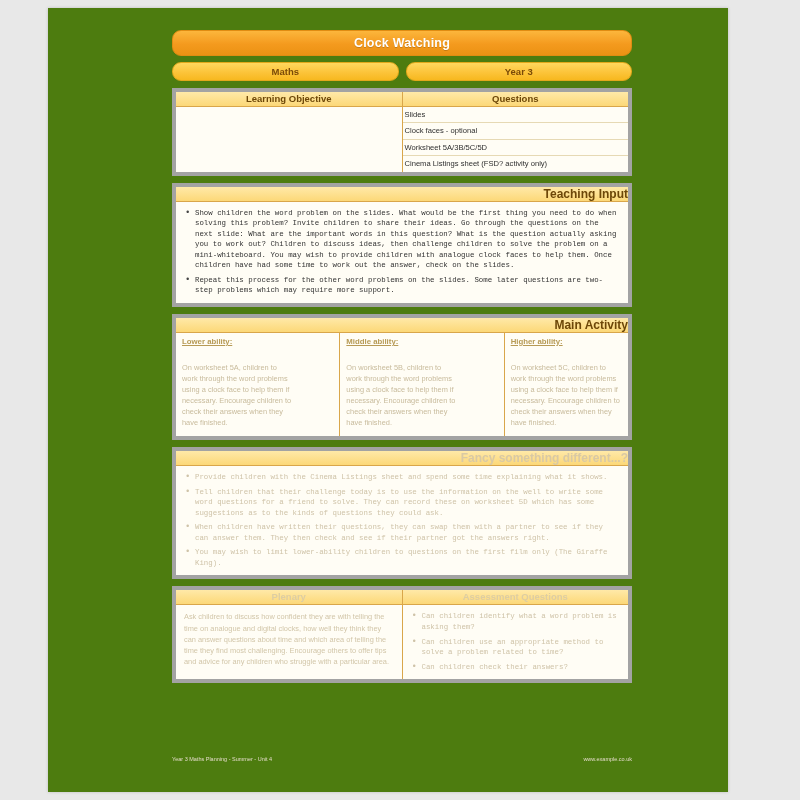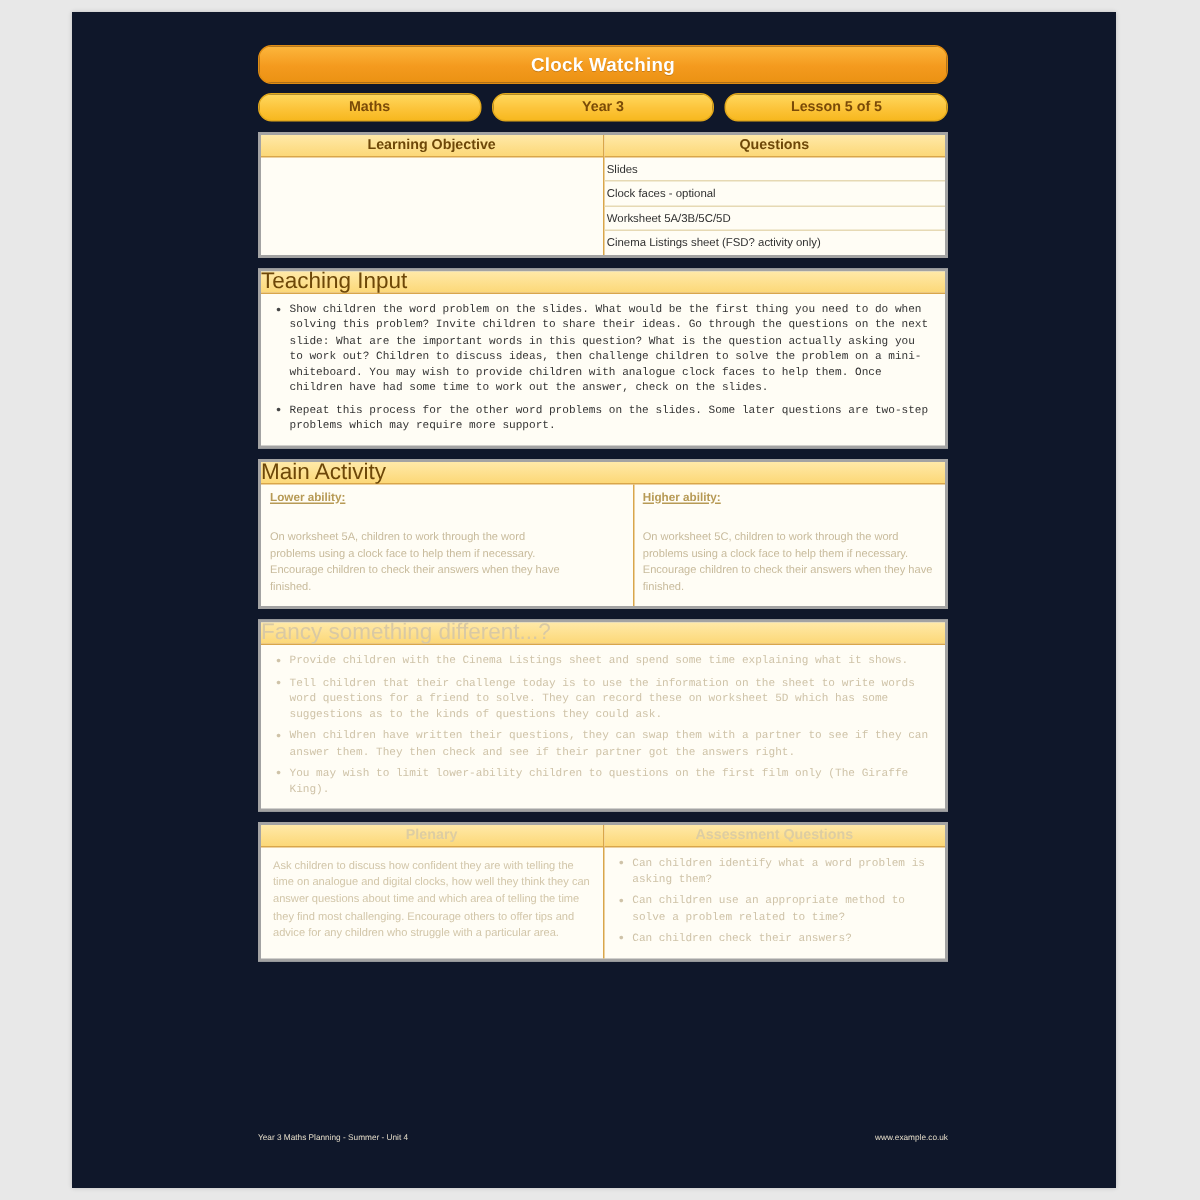--- a/index.html
+++ b/index.html
@@ -12,23 +12,22 @@
     height: 800px;
     overflow: hidden;
     font-family: "Liberation Sans", sans-serif;
   }
   .page {
     position: absolute;
     left: 48px;
     top: 8px;
     width: 680px;
     height: 784px;
-    background: #0f172a;
+    background: #4d7c0f;
     box-shadow: 0 0 3px rgba(0,0,0,0.18);
-    padding-left: 16px;
   }
   .sheet {
     position: absolute;
     left: 124px;
     top: 22px;
     width: 460px;
   }
 
   
   .title-banner {
@@ -60,29 +59,29 @@
     height: 17px;
     line-height: 17px;
     text-align: center;
     font-size: 9.5px;
     font-weight: bold;
     color: #7a4a07;
   }
 
   
   .frame {
-    border: 2px solid #a3a3a3;
+    border: 4px solid #a3a3a3;
     background: #fffdf5;
   }
   .band {
     background: linear-gradient(180deg,#ffe9a8 0%, #fcd878 100%);
     border-bottom: 1px solid #d9a64a;
-    text-align: left;
-    font-size: 15px;
-    font-weight: normal;
+    text-align: right;
+    font-size: 12px;
+    font-weight: bold;
     color: #6d4708;
     height: 14px;
     line-height: 14px;
   }
   .band.faded { color: #d9c9a4; }
 
   .two-col {
     display: flex;
   }
   .two-col > .col {
@@ -195,21 +194,20 @@
 
 <div class="page">
 
   <div class="sheet">
 
     <div class="title-banner">Clock Watching</div>
 
     <div class="pill-row">
       <div class="pill">Maths</div>
       <div class="pill">Year 3</div>
-      <div class="pill">Lesson 5 of 5</div>
     </div>
 
     <div class="frame">
       <div class="two-col">
         <div class="col">
           <div class="col-head">Learning Objective</div>
         </div>
         <div class="col">
           <div class="col-head">Questions</div>
           <ul class="res-list">
@@ -235,33 +233,37 @@
     <div class="spacer-8"></div>
 
     <div class="frame">
       <div class="band">Main Activity</div>
       <div class="three-col">
         <div class="col">
           <div class="ability-head">Lower ability:</div>
           <div class="ability-body">On worksheet 5A, children to work through the word problems using a clock face to help them if necessary. Encourage children to check their answers when they have finished.</div>
         </div>
         <div class="col">
+          <div class="ability-head">Middle ability:</div>
+          <div class="ability-body">On worksheet 5B, children to work through the word problems using a clock face to help them if necessary. Encourage children to check their answers when they have finished.</div>
+        </div>
+        <div class="col">
           <div class="ability-head">Higher ability:</div>
           <div class="ability-body">On worksheet 5C, children to work through the word problems using a clock face to help them if necessary. Encourage children to check their answers when they have finished.</div>
         </div>
       </div>
     </div>
 
     <div class="spacer-8"></div>
 
     <div class="frame">
       <div class="band faded">Fancy something different...?</div>
       <ul class="bullets faded">
         <li>Provide children with the Cinema Listings sheet and spend some time explaining what it shows.</li>
-        <li>Tell children that their challenge today is to use the information on the sheet to write words word questions for a friend to solve. They can record these on worksheet 5D which has some suggestions as to the kinds of questions they could ask.</li>
+        <li>Tell children that their challenge today is to use the information on the well to write some word questions for a friend to solve. They can record these on worksheet 5D which has some suggestions as to the kinds of questions they could ask.</li>
         <li>When children have written their questions, they can swap them with a partner to see if they can answer them. They then check and see if their partner got the answers right.</li>
         <li>You may wish to limit lower-ability children to questions on the first film only (The Giraffe King).</li>
       </ul>
     </div>
 
     <div class="spacer-8"></div>
 
     <div class="frame">
       <div class="two-col">
         <div class="col">

